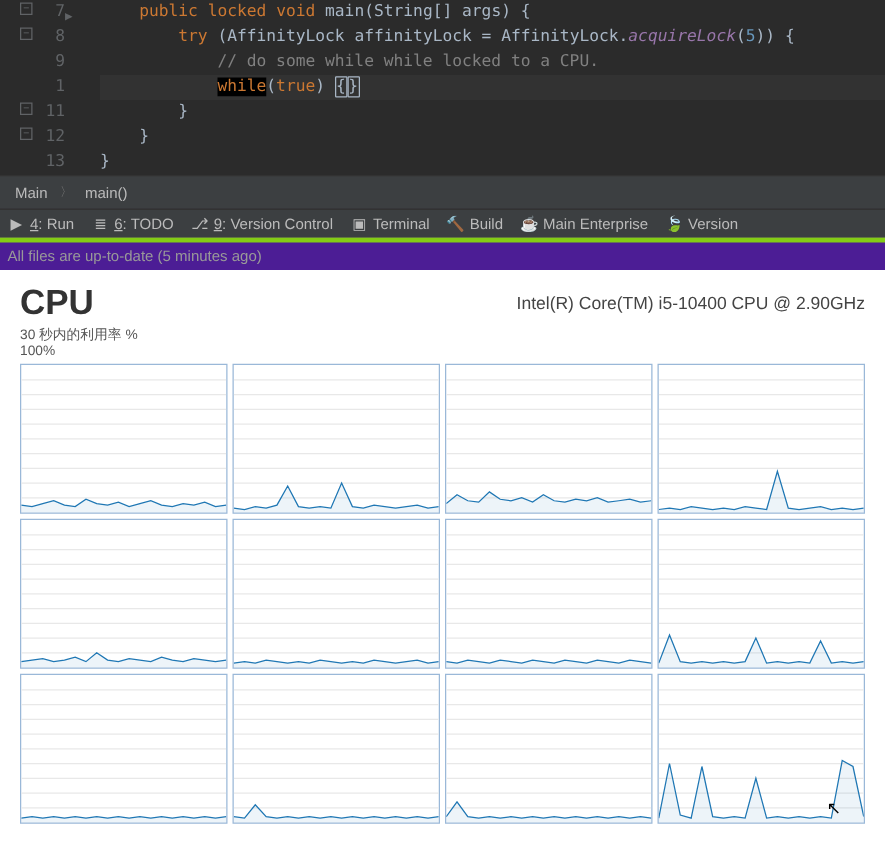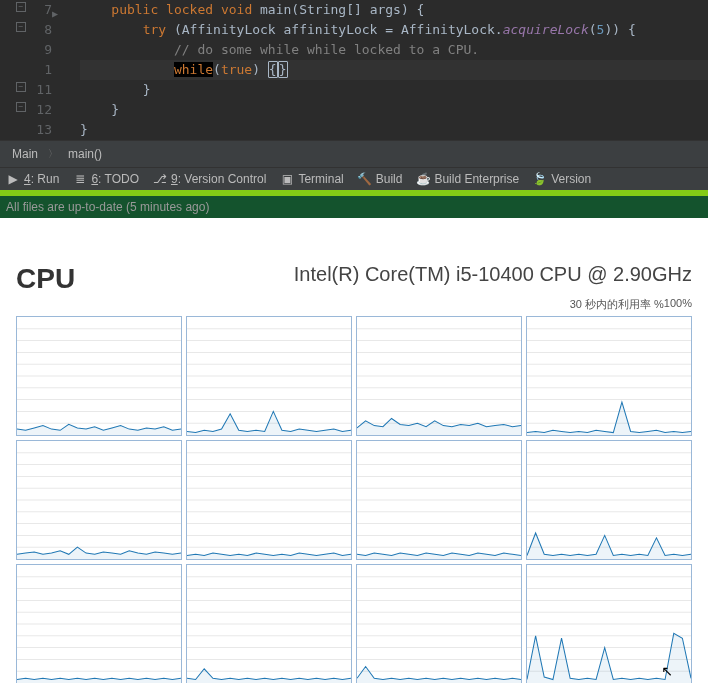--- a/index.html
+++ b/index.html
@@ -26,28 +26,28 @@
 .brace-hl { border: 1px solid #a9b7c6; border-radius: 1px; }
 
 .breadcrumb { background: #3c3f41; color: #bbbbbb; font-size: 12px; padding: 6px 12px; display: flex; gap: 10px; align-items: center; border-top: 1px solid #323232; }
 .breadcrumb .chev { color: #777; font-size: 10px; }
 
 .toolbar { background: #3c3f41; color: #bbbbbb; font-size: 12px; padding: 4px 6px; display: flex; align-items: center; gap: 14px; border-top: 1px solid #323232; }
 .toolbar .tb-item { display: inline-flex; align-items: center; gap: 4px; cursor: pointer; }
 .toolbar .icon { width: 14px; height: 14px; display: inline-flex; align-items: center; justify-content: center; }
 .toolbar .u { text-decoration: underline; }
 
-.status { background: #14532d; color: #999; font-size: 12px; padding: 4px 6px; border-top: 6px solid #84cc16; }
+.status { background: #4c1d95; color: #999; font-size: 12px; padding: 4px 6px; border-top: 4px solid #84cc16; }
 
 
 .cpu-panel { background: #fff; padding: 10px 16px 16px; }
-.cpu-header { display: flex; justify-content: space-between; align-items: flex-start; margin-top: 35px; }
+.cpu-header { display: flex; justify-content: space-between; align-items: center; }
 .cpu-title { font-size: 28px; font-weight: 600; color: #333; }
-.cpu-model { font-size: 20px; color: #444; }
-.cpu-sub { display: flex; justify-content: flex-end; font-size: 11px; color: #555; margin-top: 2px; }
+.cpu-model { font-size: 14px; color: #444; }
+.cpu-sub { display: flex; justify-content: flex-start; font-size: 11px; color: #555; margin-top: 2px; flex-direction: column; }
 .cpu-grid { display: grid; grid-template-columns: repeat(4, 1fr); gap: 4px; margin-top: 4px; }
 .cpu-cell { height: 120px; border: 1px solid #9ab8d8; background: #fff; position: relative; }
 .cpu-cell svg { width: 100%; height: 100%; display: block; }
 .grid-line { stroke: #e8e8e8; stroke-width: 1; }
 .cpu-line { stroke: #1f77b4; stroke-width: 1; fill: none; }
 .cpu-fill { fill: rgba(31,119,180,0.08); stroke: none; }
 .cursor-ptr { position: absolute; bottom: 4px; right: 18px; font-size: 14px; color: #000; pointer-events: none; }
 </style>
 </head>
 <body>
@@ -96,21 +96,21 @@
     <span class="tb-item">
       <span class="icon">▣</span>
       <span>Terminal</span>
     </span>
     <span class="tb-item">
       <span class="icon">🔨</span>
       <span>Build</span>
     </span>
     <span class="tb-item">
       <span class="icon">☕</span>
-      <span>Build Enterprise</span>
+      <span>Main Enterprise</span>
     </span>
     <span class="tb-item">
       <span class="icon">🍃</span>
       <span>Version</span>
     </span>
   </div>
 
   <div class="status">
     <span>All files are up-to-date (5 minutes ago)</span>
   </div>

